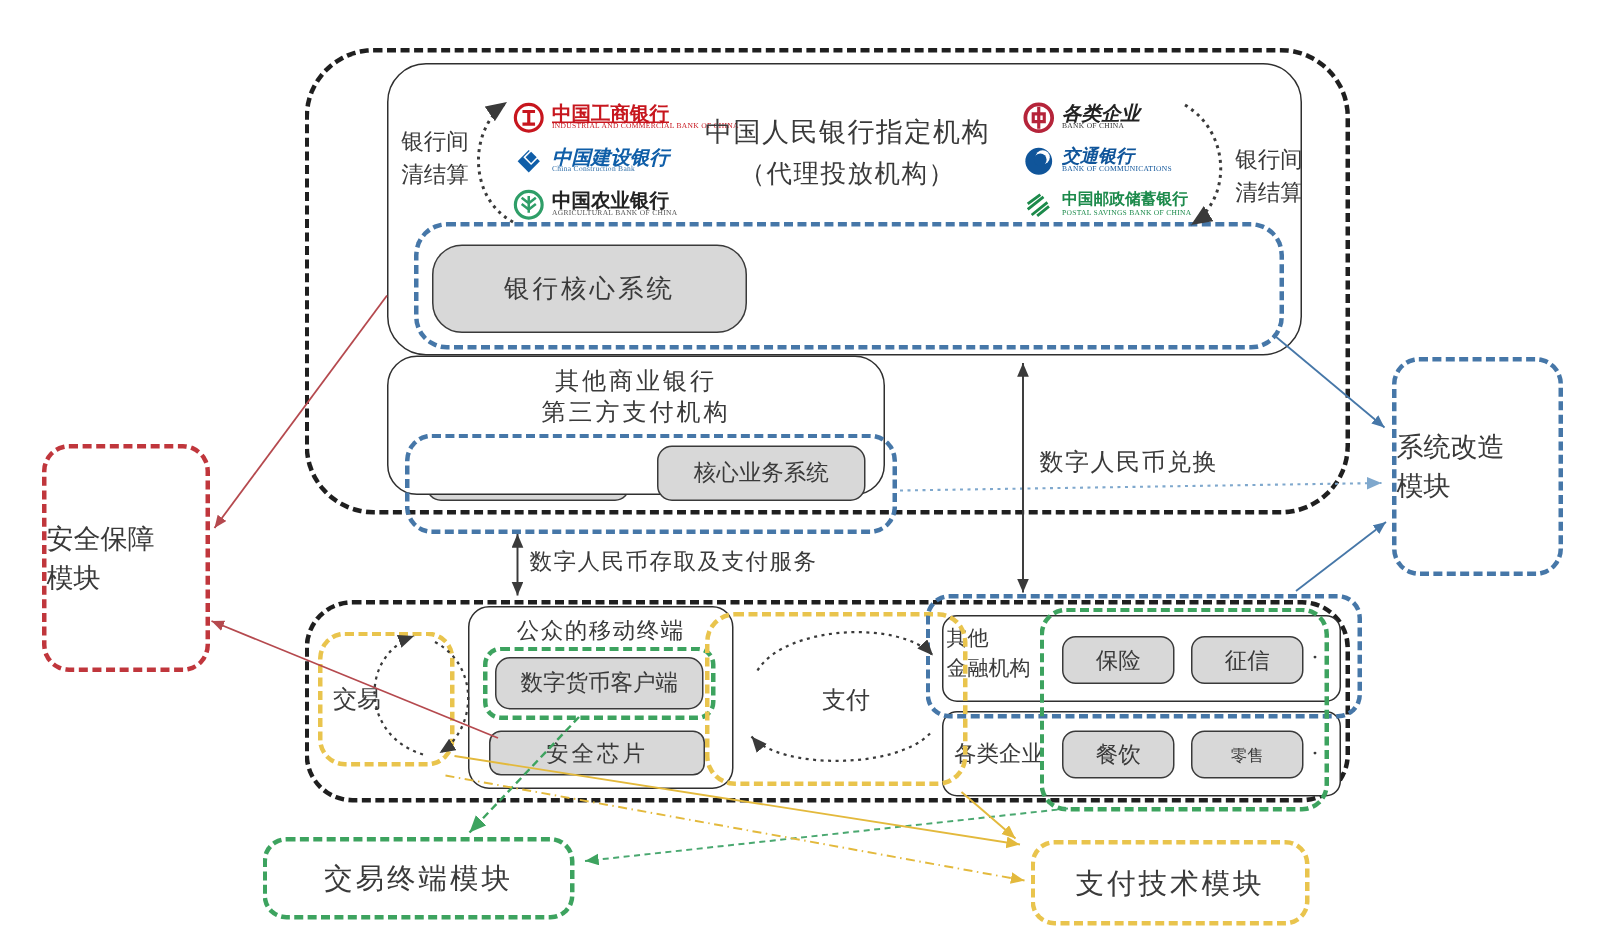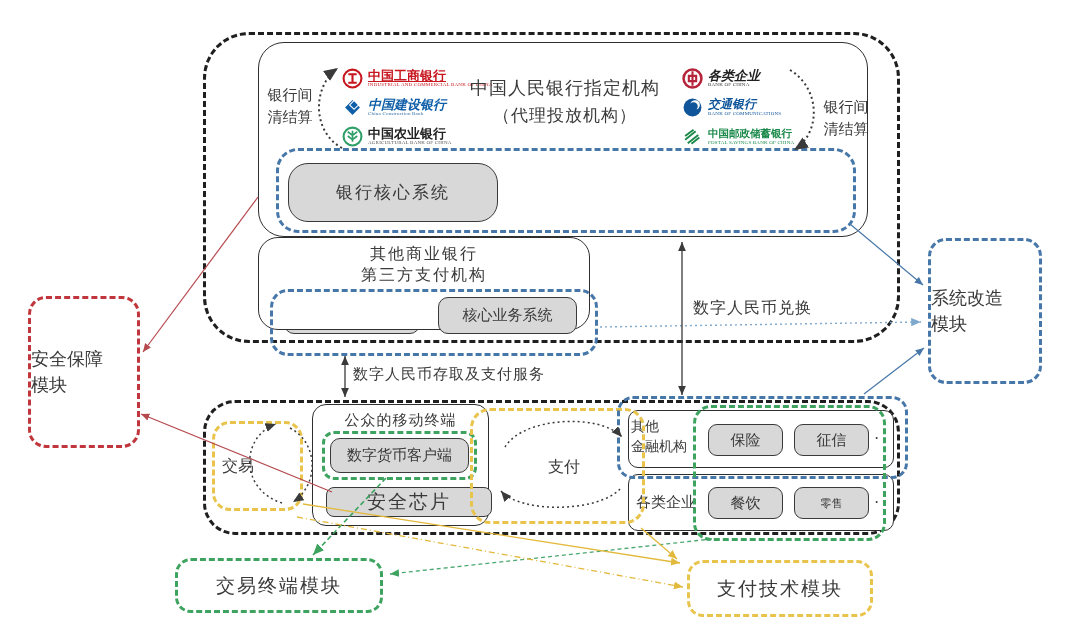--- a/index.html
+++ b/index.html
@@ -150,21 +150,21 @@
   <div class="abs" style="left:353px;top:365px;width:240px;font-size:15px;letter-spacing:1px;">数字人民币存取及支付服务</div>
   <div class="abs" style="left:693px;top:298px;width:140px;font-size:16px;letter-spacing:1px;">数字人民币兑换</div>
 
   <div class="abs d-black" style="left:203px;top:400px;width:697px;height:135px;border-radius:32px;"></div>
 
   <div class="abs whitebox" style="left:312px;top:404px;width:177px;height:122px;border-radius:14px;">
     <div style="position:absolute;top:6px;width:100%;text-align:center;font-size:15px;letter-spacing:1px;">公众的移动终端</div>
   </div>
   <div class="abs gray center" style="left:330px;top:438px;width:139px;height:35px;border-radius:10px;font-size:15px;">数字货币客户端</div>
   <div class="abs d-green" style="left:322px;top:431px;width:155px;height:49px;border-radius:12px;"></div>
-  <div class="abs gray center" style="left:326px;top:487px;width:166px;height:30px;border-radius:8px;font-size:19px;letter-spacing:2px;">安全芯片</div>
+  <div class="abs gray center" style="left:326px;top:487px;width:144px;height:30px;border-radius:8px;font-size:15px;letter-spacing:2px;">安全芯片</div>
 
   <div class="abs d-yellow" style="left:212px;top:421px;width:91px;height:90px;border-radius:18px;"></div>
   <div class="abs" style="left:218px;top:456px;width:40px;font-size:16px;text-align:center;">交易</div>
 
   <div class="abs" style="left:541px;top:457px;width:46px;font-size:16px;text-align:center;">支付</div>
 
   <div class="abs whitebox" style="left:628px;top:410px;width:266px;height:58px;border-radius:10px;"></div>
   <div class="abs col" style="left:631px;top:414px;width:66px;height:46px;font-size:14px;line-height:20px;">
     <span>其他</span>
     <span>金融机构</span>

